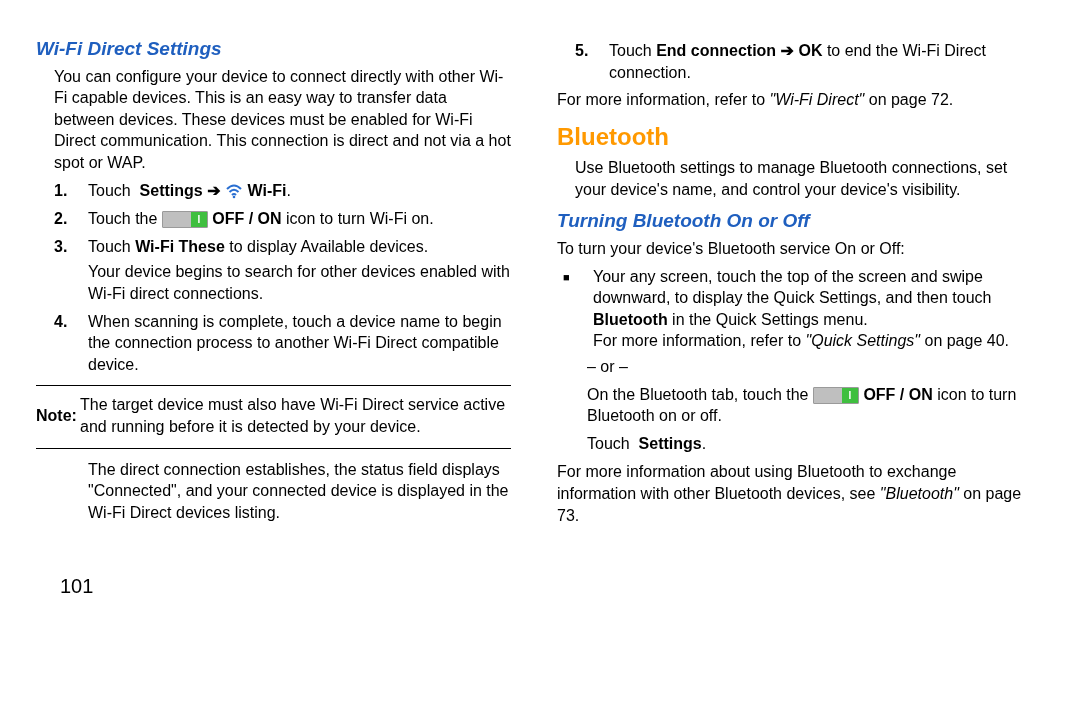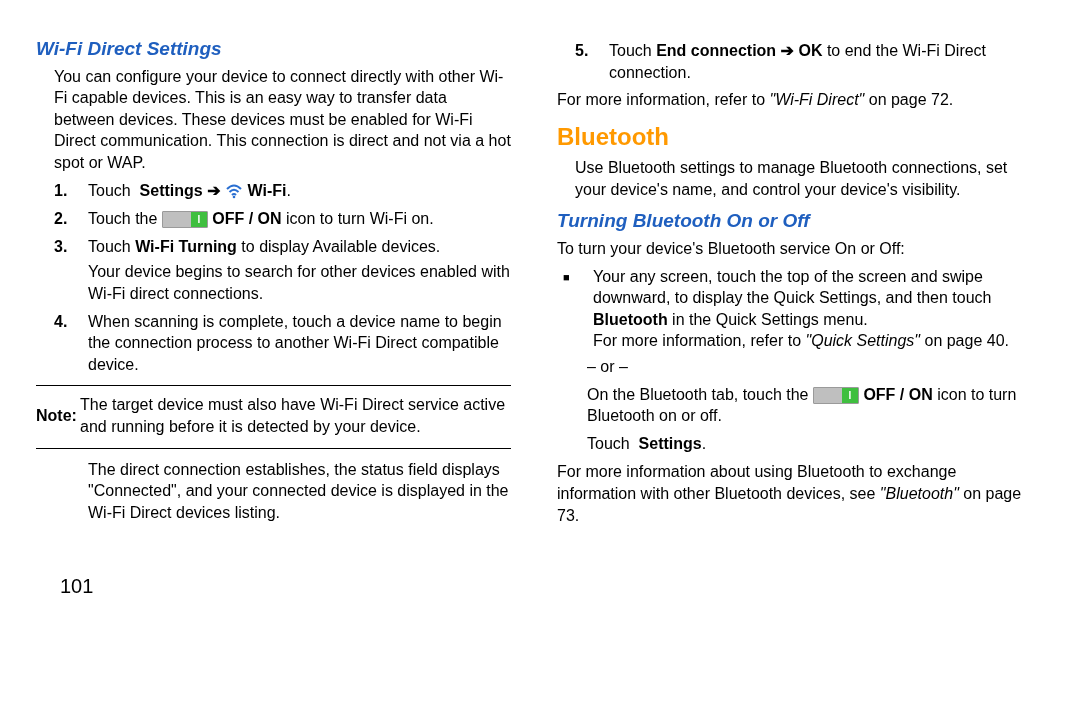--- a/index.html
+++ b/index.html
@@ -147,21 +147,21 @@
         <span class="body">
           <span>Touch the </span>
           <span class="toggle"></span>
           <span class="bold"> OFF / ON</span>
           <span> icon to turn Wi-Fi on.</span>
         </span>
       </li>
       <li>
         <span class="num">3.</span>
         <span class="body">
-          <span>Touch </span><span class="bold">Wi-Fi Turning</span><span> to display Available devices.</span>
+          <span>Touch </span><span class="bold">Wi-Fi These</span><span> to display Available devices.</span>
           <div style="height:4px"></div>
           <span>Your device begins to search for other devices enabled with Wi-Fi direct connections.</span>
         </span>
       </li>
       <li>
         <span class="num">4.</span>
         <span class="body">When scanning is complete, touch a device name to begin the connection process to another Wi-Fi Direct compatible device.</span>
       </li>
     </ol>
 

